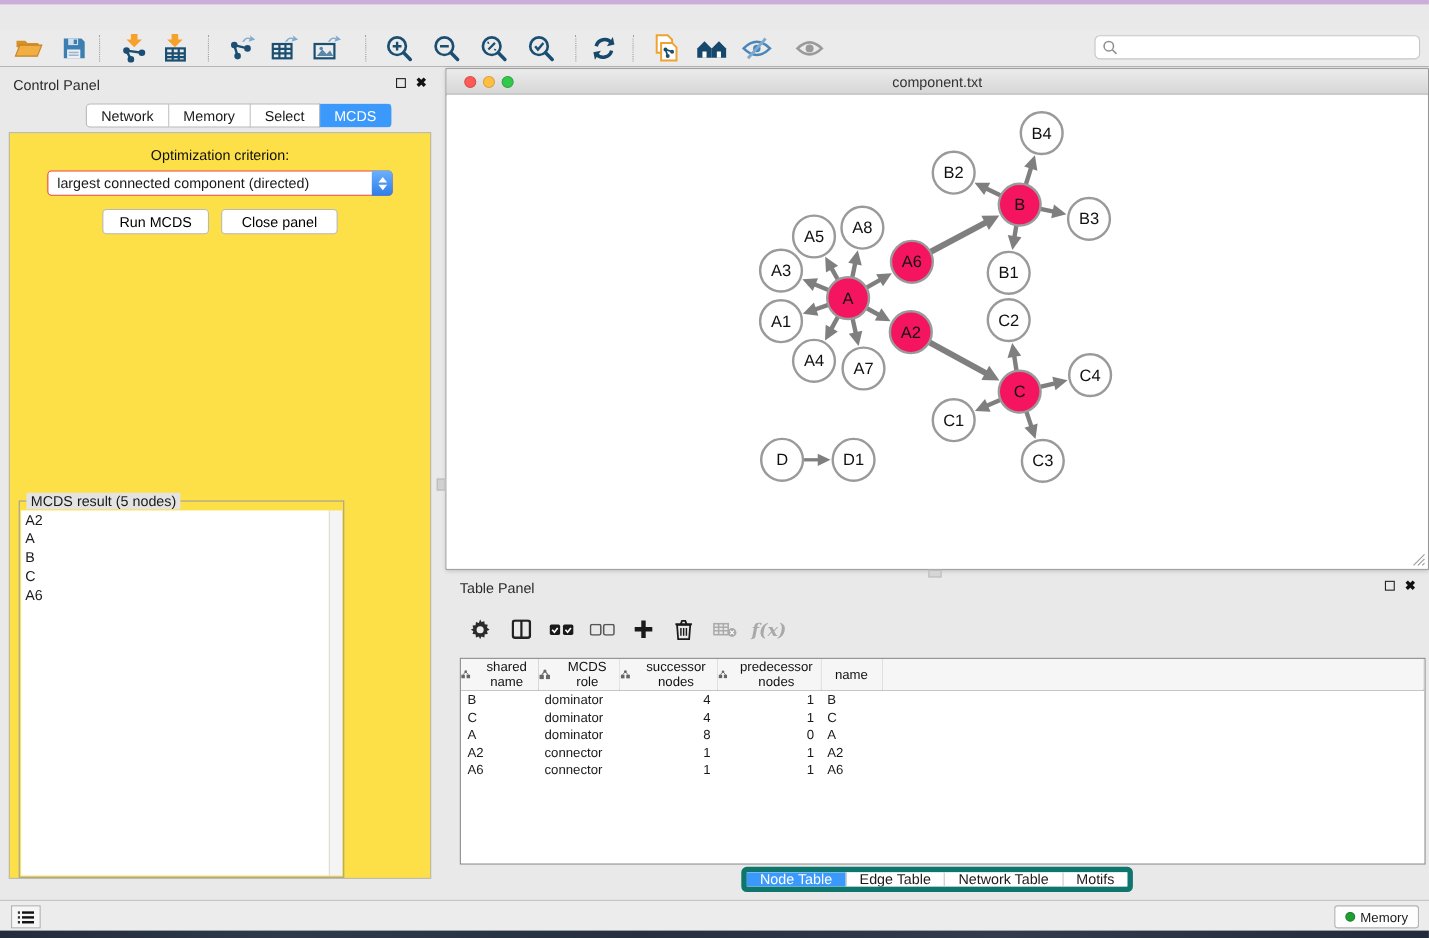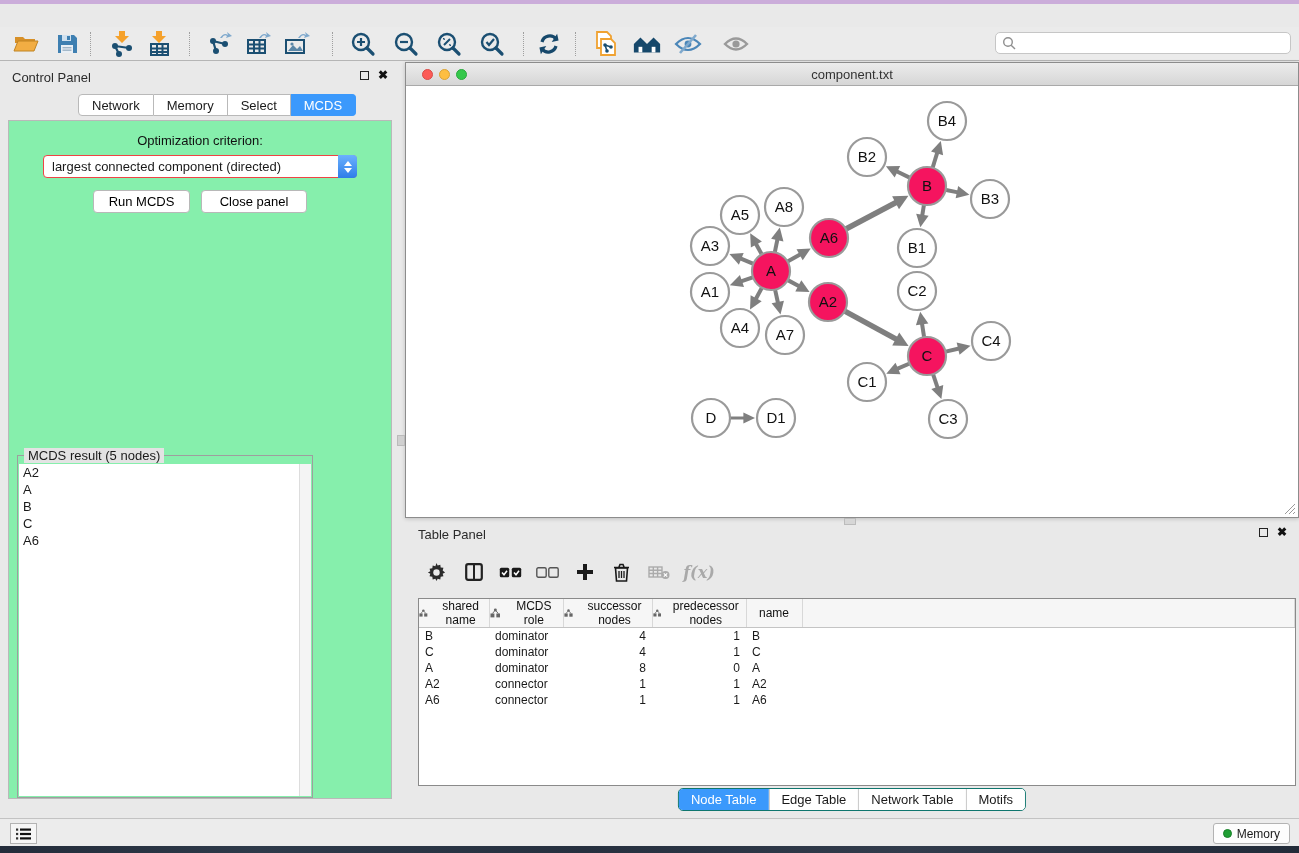--- a/index.html
+++ b/index.html
@@ -41,21 +41,21 @@
   .close-icon { font-size:12px; font-weight:bold; color:#111; line-height:10px; }
 
   .cp-tabs { position:absolute; left:78px; top:33px; height:22px; display:flex; }
   .cp-tab { height:22px; padding:0 13px; background:#fff; border:1px solid #b9b9b9; border-left:none;
     display:flex; align-items:center; font-size:13px; }
   .cp-tab:first-child { border-left:1px solid #b9b9b9; border-radius:4px 0 0 4px; }
   .cp-tab:last-child { border-radius:0 4px 4px 0; }
   .cp-tab.active { background:#3b99fc; color:#fff; border-color:#3b99fc; }
 
   .cp-body { position:absolute; left:8px; top:59px; width:384px; height:679px;
-    background:#86efac; border:1px solid #b9b9b9; }
+    background:#fde047; border:1px solid #b9b9b9; }
   .opt-label { position:absolute; left:0; right:0; top:12px; text-align:center; font-size:13px; color:#111; }
   .dropdown { position:absolute; left:34px; top:34px; width:314px; height:23px; background:#fff;
     border:1px solid #ef4444; border-radius:4px; display:flex; align-items:center; }
   .dropdown .dd-text { flex:1; padding-left:8px; font-size:13px; white-space:nowrap; overflow:hidden; }
   .dd-stepper { width:19px; height:23px; margin-right:-1px; border-radius:0 4px 4px 0;
     background:linear-gradient(#6cb1fe,#2e7de8); display:flex; flex-direction:column; align-items:center; justify-content:center; gap:2px; }
   .dd-up { width:0; height:0; border-left:4px solid transparent; border-right:4px solid transparent; border-bottom:5px solid #fff; }
   .dd-down { width:0; height:0; border-left:4px solid transparent; border-right:4px solid transparent; border-top:5px solid #fff; }
   .cp-btn { position:absolute; height:23px; background:#fff; border:1px solid #b8b8b8; border-radius:4px;
     font-size:13px; font-family:"Liberation Sans",sans-serif; text-align:center; line-height:21px; }
@@ -85,21 +85,21 @@
   .tp-btn { width:37px; height:30px; display:flex; align-items:center; justify-content:center; }
   .fx-label { font-family:"DejaVu Serif", serif; font-style:italic; font-size:16px; color:#a9a9a9; }
   .data-table { position:absolute; left:13px; top:73px; width:878px; height:188px; background:#fff; border:1px solid #8a8a8a; overflow:hidden; }
   table.grid { border-collapse:collapse; width:100%; table-layout:fixed; font-size:12px; }
   table.grid th { height:21px; background:#f6f6f6; border-bottom:1px solid #c4c4c4; border-right:1px solid #d8d8d8;
     font-weight:normal; font-size:12px; color:#111; text-align:center; position:relative; }
   table.grid th .hdr-inner { display:inline-flex; align-items:center; gap:5px; }
   table.grid td { height:16px; padding:0 6px; white-space:nowrap; overflow:hidden; }
   td.num { text-align:right; }
   .tp-tabs { position:absolute; top:263px; left:50%; transform:translateX(-50%); display:flex; height:23px;
-    border-radius:5px; overflow:hidden; border:1px solid #0f766e; background:#fff; }
+    border-radius:5px; overflow:hidden; border:5px solid #0f766e; background:#fff; }
   .tp-tab { padding:0 12px; display:flex; align-items:center; font-size:13px; background:#fff; border-left:1px solid #c9c9c9; }
   .tp-tab:first-child { border-left:none; }
   .tp-tab.active { background:#3b99fc; color:#fff; }
 
   
   .statusbar { position:absolute; left:0; top:818px; width:1299px; height:28px; background:#ececec; border-top:1px solid #c3c3c3; }
   .list-btn { position:absolute; left:10px; top:4px; width:27px; height:21px; background:#f6f6f6; border:1px solid #b3b3b3; display:flex; align-items:center; justify-content:center; }
   .memory-btn { position:absolute; right:9px; top:4px; height:21px; padding:0 9px; background:#fdfdfd; border:1px solid #b3b3b3; border-radius:3px; display:flex; align-items:center; gap:5px; font-size:12px; }
   .memory-dot { width:9px; height:9px; border-radius:50%; background:#1e9e33; border:1px solid #178028; }
 

